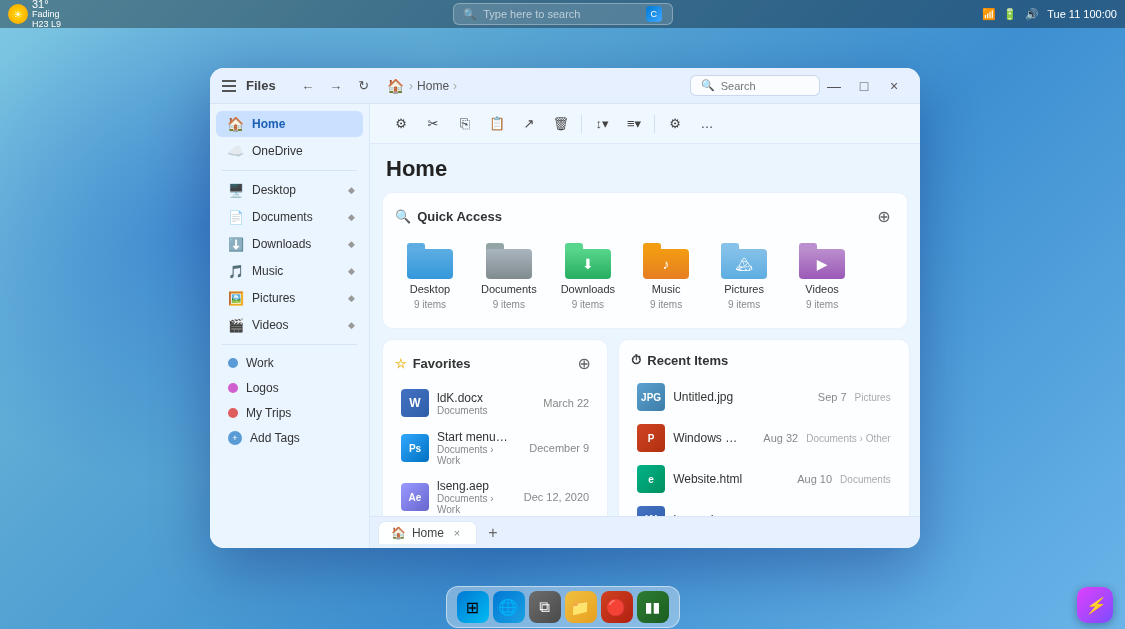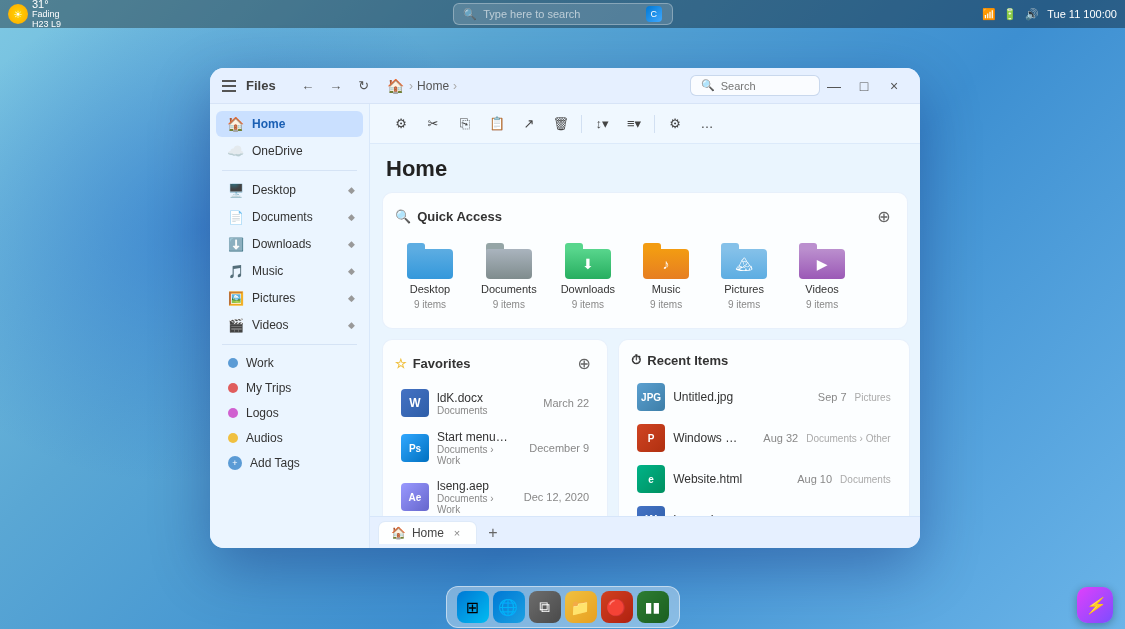--- a/index.html
+++ b/index.html
@@ -694,30 +694,26 @@
         <span class="pin-icon">◆</span>
       </div>
 
       <div class="sidebar-divider"></div>
 
       <div class="sidebar-item">
         <span class="sidebar-tag" style="background:#5b9bd5"></span>
         <span>Work</span>
       </div>
       <div class="sidebar-item">
+        <span class="sidebar-tag" style="background:#d060d0"></span>
+        <span>Logos</span>
+      </div>
+      <div class="sidebar-item">
         <span class="sidebar-tag" style="background:#e05d5d"></span>
         <span>My Trips</span>
-      </div>
-      <div class="sidebar-item">
-        <span class="sidebar-tag" style="background:#d060d0"></span>
-        <span>Logos</span>
-      </div>
-      <div class="sidebar-item">
-        <span class="sidebar-tag" style="background:#f0c040"></span>
-        <span>Audios</span>
       </div>
       <div class="sidebar-item">
         <span class="sidebar-tag" style="background:#5b9bd5;display:flex;align-items:center;justify-content:center;font-size:9px;color:white;width:14px;height:14px;border-radius:50%">+</span>
         <span>Add Tags</span>
       </div>
     </div>
 
     <div class="main-content">
 
       <div class="toolbar">

